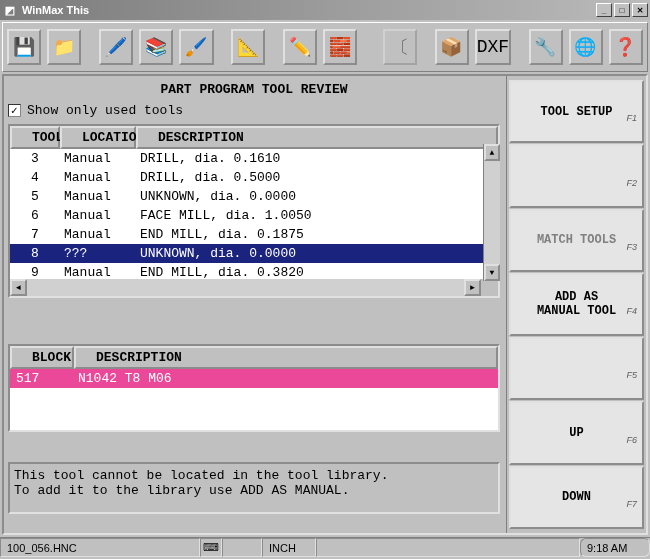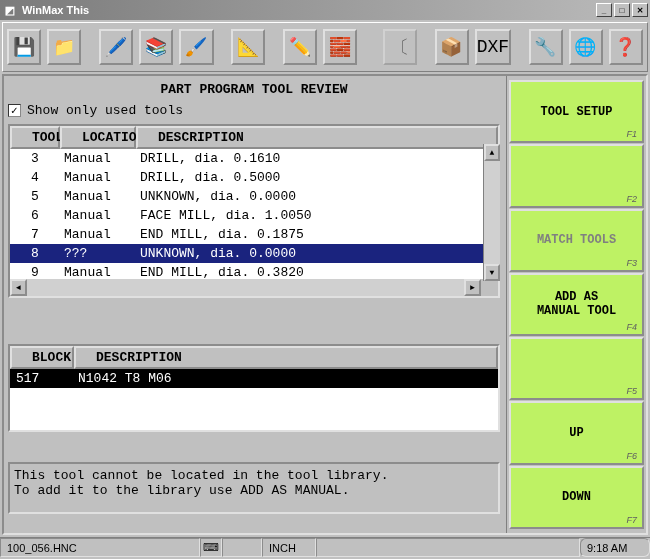--- a/index.html
+++ b/index.html
@@ -130,48 +130,48 @@
 .hscroll .track { flex:1; }
 .hscroll .corner { width: 17px; background: #c0c0c0; }
 .tablewrap { position: relative; }
 
 .blockbox {
   margin-top: 46px;
   border: 2px inset #e0e0e0;
   background: #fff;
   height: 88px;
 }
-.blockbox .trow.sel2 { background: #000000; color: #fff; }
+.blockbox .trow.sel2 { background: #ec4899; color: #fff; }
 .th.block { width: 64px; }
 .td.block { width: 64px; padding-left: 6px; }
 
 .msgbox {
   margin-top: 30px;
   border: 2px inset #e0e0e0;
   background: #c0c0c0;
   padding: 4px;
   height: 52px;
 }
 
 .sidebtn {
   flex: 1;
-  background: #bef264;
+  background: #e5e5e5;
   border: 2px outset #e0e0e0;
   display: flex;
   align-items: center;
   justify-content: center;
   text-align: center;
   font-weight: bold;
   position: relative;
   padding: 2px 16px;
   font-size: 12px;
 }
 .sidebtn.disabled { color: #808080; }
 .sidebtn .fk {
-  position: absolute; bottom: 2px; right: 5px;
+  position: absolute; bottom: 18px; right: 5px;
   font-size: 9px; font-style: italic; font-weight: normal; color: #606060;
   font-family: Tahoma, sans-serif;
 }
 .statusbar {
   height: 20px;
   background: #c0c0c0;
   display: flex;
   border-top: 1px solid #808080;
   font-family: Tahoma, sans-serif;
   font-size: 11px;

